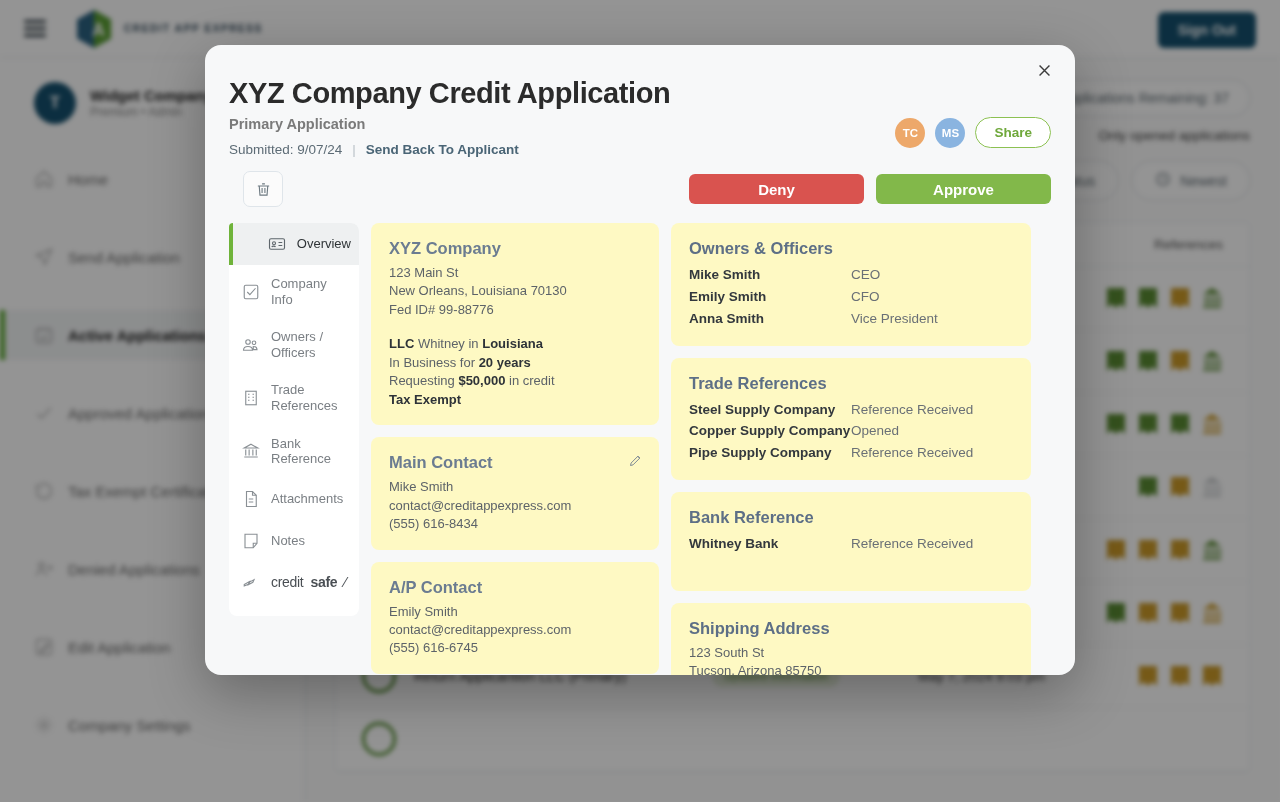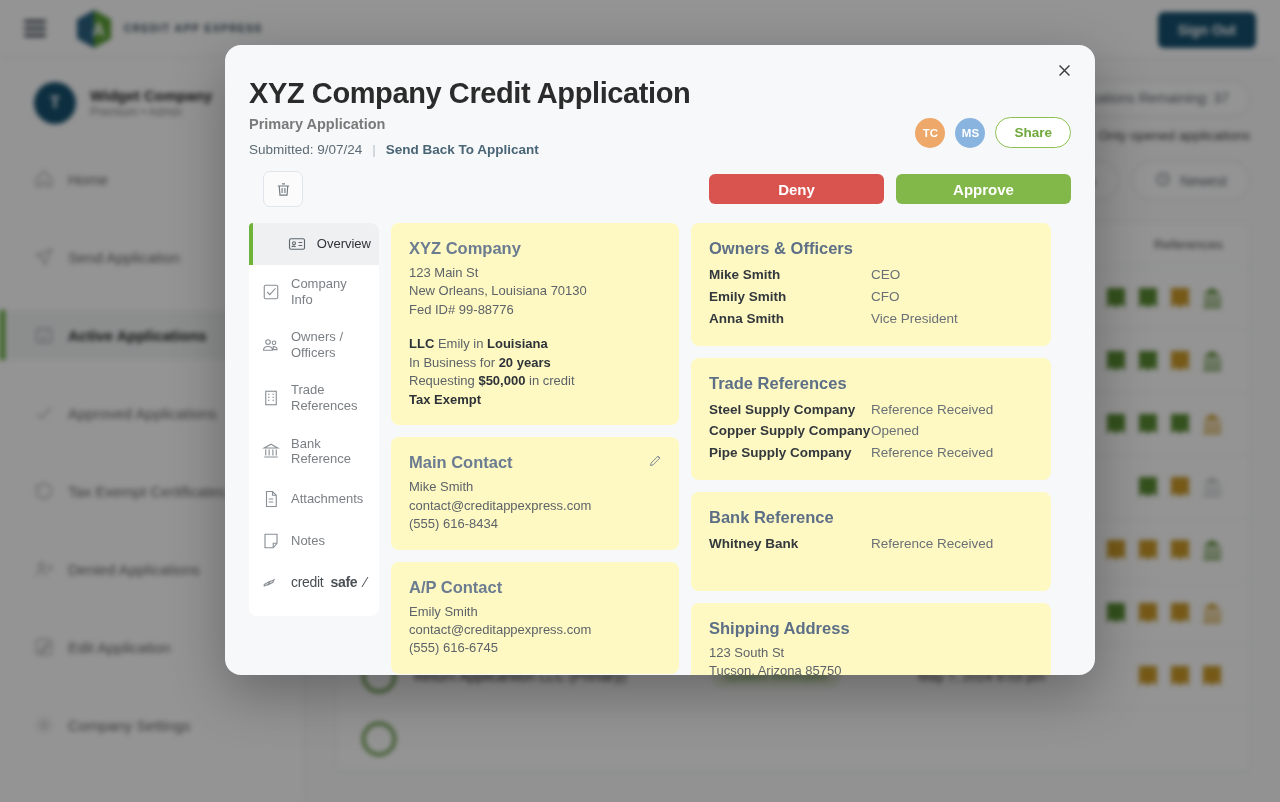--- a/index.html
+++ b/index.html
@@ -85,21 +85,20 @@
   .bg-row-date { font-size: 13.5px; color: #3b3b3b; margin-left: 60px; width: 190px; }
   .bg-icons { display: flex; gap: 10px; margin-left: auto; }
   .ref-ico { width: 22px; height: 24px; }
 
   
   .modal {
     position: absolute; left: 205px; top: 45px; width: 870px; height: 630px;
     background: #f7f8f9; border-radius: 16px; z-index: 20;
     box-shadow: 0 18px 55px rgba(0,0,0,0.30);
     overflow: hidden;
-    margin-left: 20px;
   }
   .modal-close {
     position: absolute; right: 18px; top: 14px;
     width: 26px; height: 26px; background: none; border: none; cursor: pointer;
     color: #444;
   }
   .modal-close svg { width: 17px; height: 17px; stroke: #3c3c3c; stroke-width: 2; }
 
   .modal-head { padding: 32px 34px 0 24px; }
   .modal-title {
@@ -569,21 +568,21 @@
 
       <div class="col col-mid">
         <div class="card">
           <div class="card-title">XYZ Company</div>
           <div class="card-line">123 Main St</div>
           <div class="card-line">New Orleans, Louisiana 70130</div>
           <div class="card-line">Fed ID# 99-88776</div>
           <div class="card-gap"></div>
           <div class="card-line">
             <b>LLC</b>
-            <span>Emily in</span>
+            <span>Whitney in</span>
             <b>Louisiana</b>
           </div>
           <div class="card-line">
             <span>In Business for</span>
             <b>20 years</b>
           </div>
           <div class="card-line">
             <span>Requesting</span>
             <b>$50,000</b>
             <span>in credit</span>

